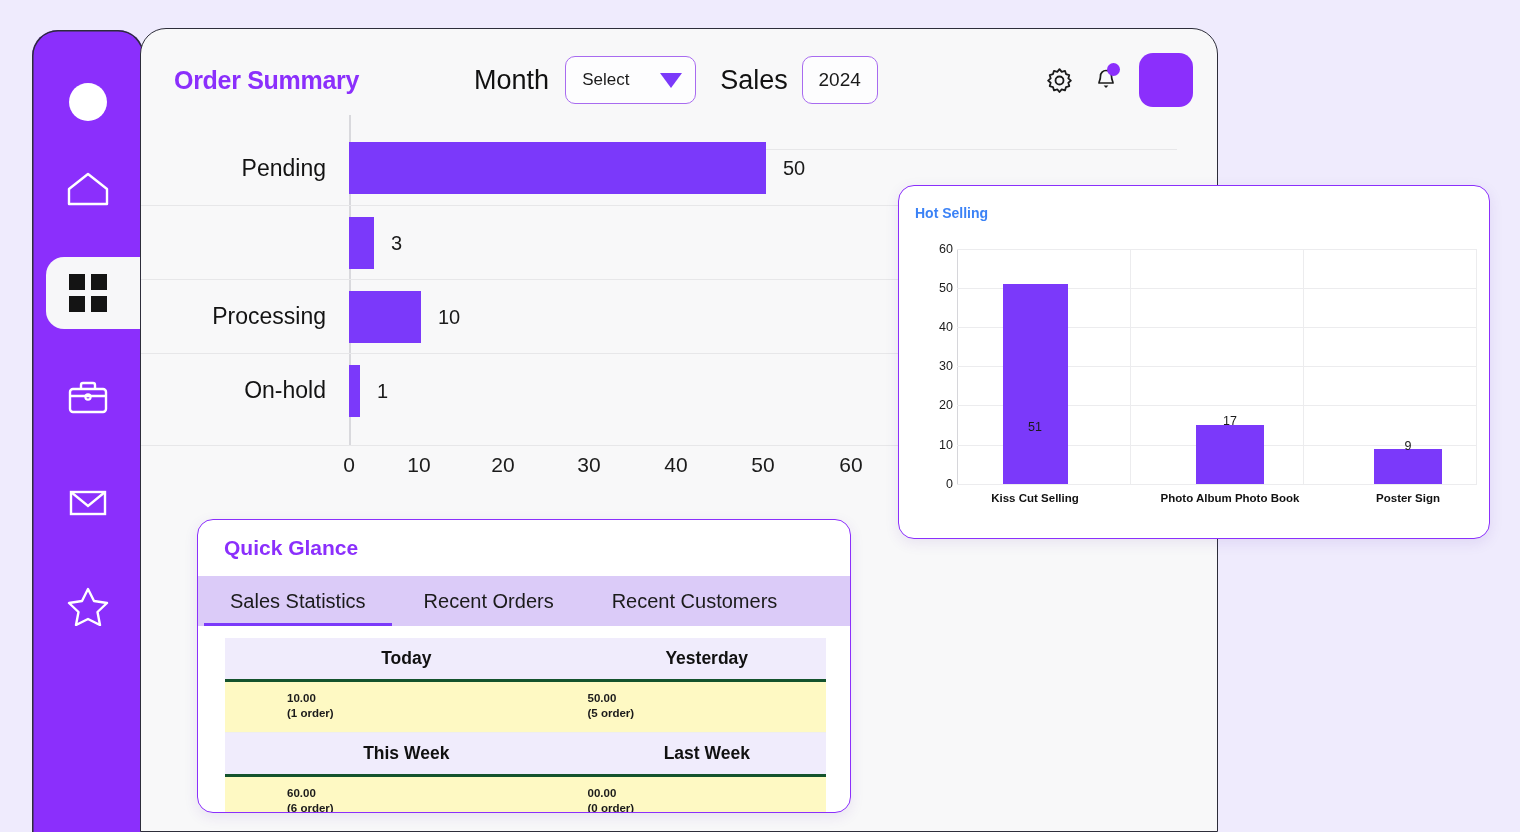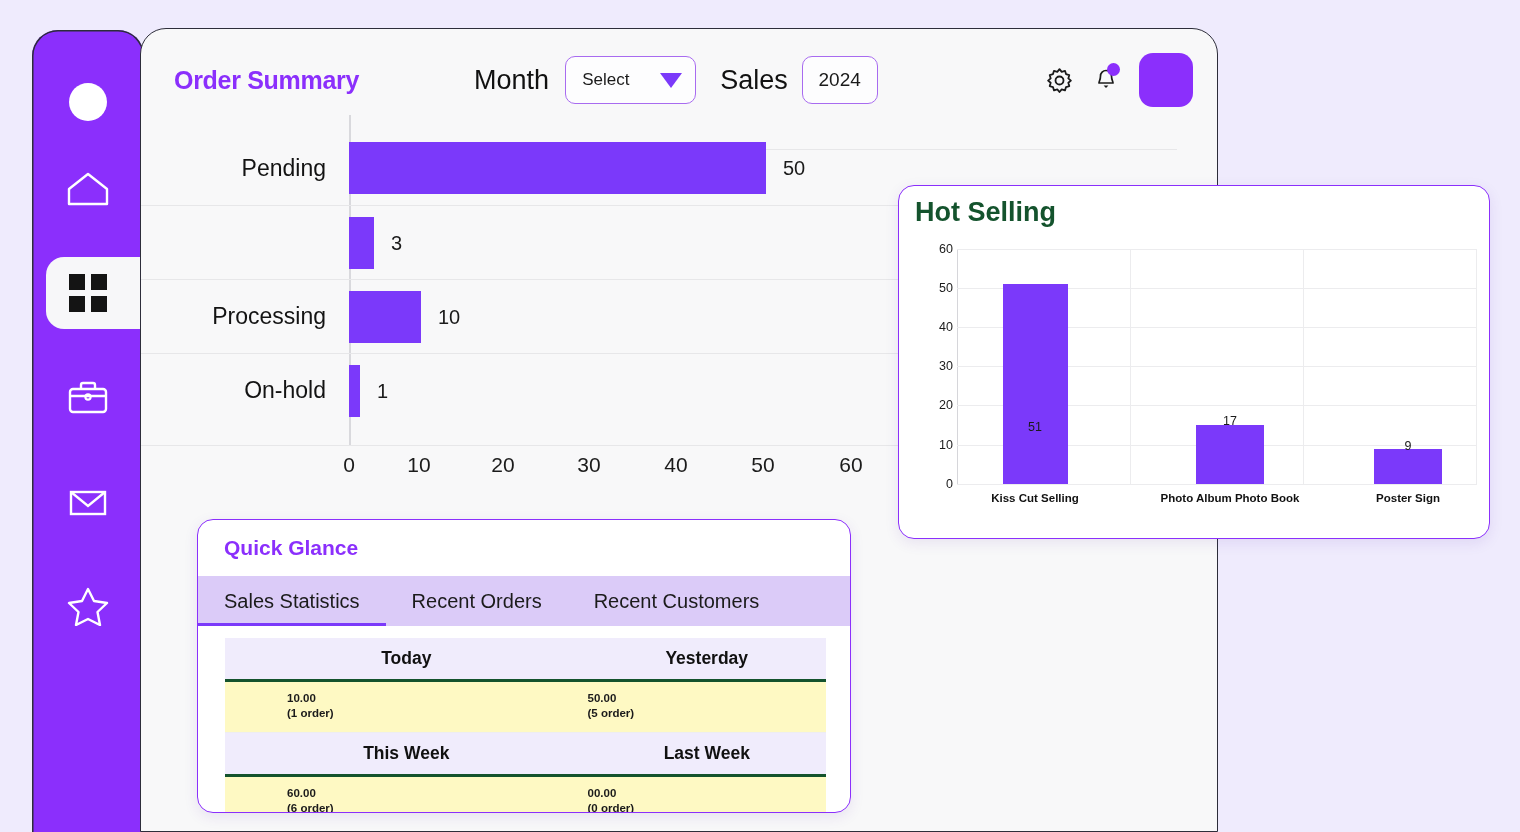--- a/index.html
+++ b/index.html
@@ -107,21 +107,21 @@
 
   
   .hot {
     position: absolute; left: 898px; top: 185px;
     width: 592px; height: 354px;
     background: #ffffff;
     border: 1.6px solid #8b2ffc;
     border-radius: 16px;
     box-shadow: 0 4px 14px rgba(90,40,170,0.10);
   }
-  .hot-title { position: absolute; left: 16px; top: 11px; font-size: 27px; font-weight: bold; color: #14532d; }
+  .hot-title { position: absolute; left: 16px; top: 19px; font-size: 14px; font-weight: bold; color: #3b82f6; }
   .hot-plot { position: absolute; left: 58px; top: 63px; width: 520px; height: 235px; }
   .hs-yaxis { position: absolute; left: -36px; top: 0; width: 32px; height: 235px; }
   .hs-ylab { position: absolute; right: 0; font-size: 12.5px; color: #1b1b1b; transform: translateY(-50%); }
   .hs-grid { position: absolute; left: 0; right: 0; height: 1px; background: #ececee; }
   .hs-vline { position: absolute; top: 0; bottom: 0; width: 1px; background: #ececee; }
   .hs-axisline { position: absolute; left: 0; top: 0; bottom: 0; width: 1px; background: #d6d6da; }
   .hs-bar { position: absolute; bottom: 0; background: #7b39fa; }
   .hs-blab { position: absolute; font-size: 12.5px; color: #1b1b1b; transform: translateX(-50%); }
   .hs-xlab { position: absolute; font-size: 11.5px; color: #111; font-weight: bold; transform: translateX(-50%); top: 243px; white-space: nowrap; }
 
@@ -135,21 +135,21 @@
     box-shadow: 0 4px 14px rgba(90,40,170,0.10);
     overflow: hidden;
   }
   .qg-title { position: absolute; left: 26px; top: 16px; font-size: 21px; font-weight: bold; color: #8b2ffc; }
   .qg-tabs {
     position: absolute; left: 0; top: 56px; width: 100%; height: 50px;
     background: #dbcbf8; display: flex; align-items: stretch;
   }
   .qg-tab {
     display: flex; align-items: center; padding: 13px 26px;
-    font-size: 20px; color: #1b1b1b; position: relative;
+    font-size: 20px; color: #1b1b1b; position: relative; margin-left: 6px;
   }
   .qg-tab.active::after {
     content: ""; position: absolute; left: 0; right: 0; bottom: 0;
     height: 3.5px; background: #7b39fa;
   }
   .qg-table { position: absolute; left: 27px; top: 118px; right: 24px; }
   .qg-hrow { display: flex; background: #f0ecfc; }
   .qg-hcell { width: 50%; padding: 10px 0 10px 62px; font-size: 17.5px; font-weight: bold; color: #111; text-align: center; }
   .qg-drow { display: flex; border-top: 3px solid #14532d; border-bottom: 1px solid #ededf1; background:#fef9c3; }
   .qg-dcell { width: 50%; padding: 9px 0 11px 62px; font-size: 11.5px; font-weight: bold; color: #1b1b1b; line-height: 1.3; }

